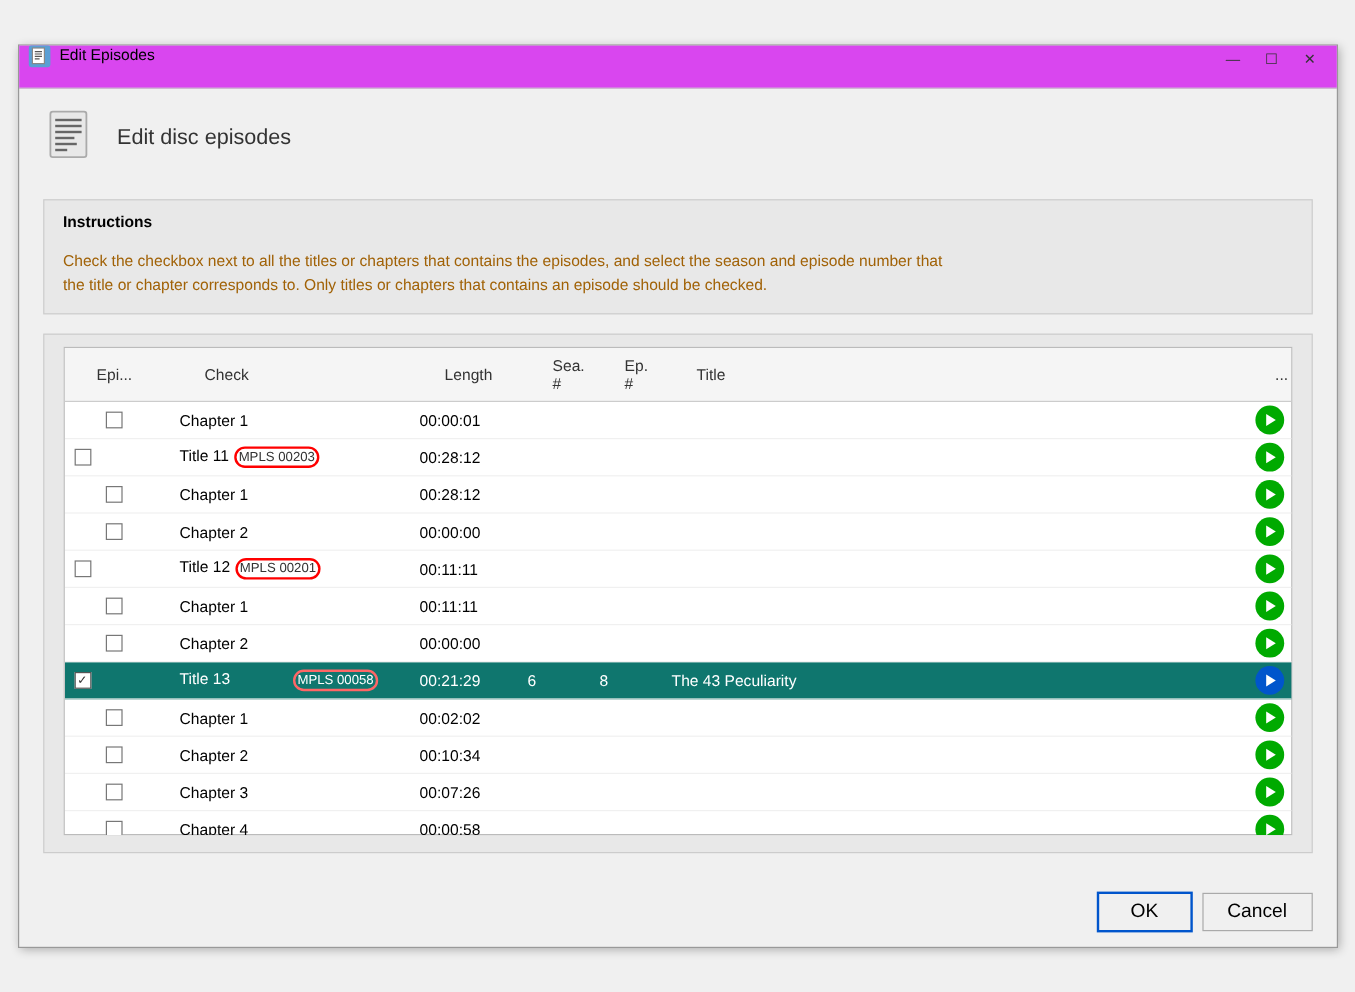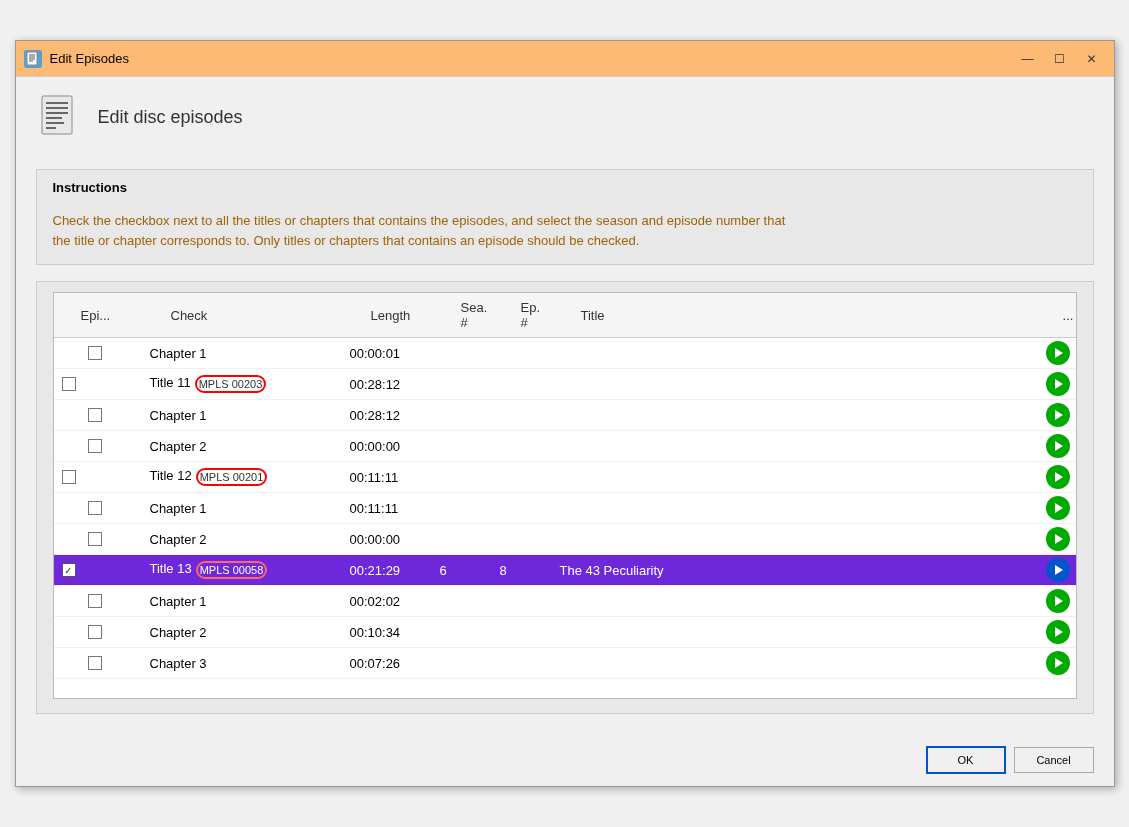--- a/index.html
+++ b/index.html
@@ -13,24 +13,23 @@
       width: 1129px;
       height: 827px;
     }
     .window {
       width: 1100px;
       background: #f0f0f0;
       border: 1px solid #999;
       box-shadow: 2px 2px 8px rgba(0,0,0,0.3);
     }
     .title-bar {
-      background: #fdba74;
+      background: #d946ef;
       height: 36px;
       display: flex;
-      align-items: center;
       padding: 0 8px;
       border-bottom: 1px solid #ccc;
       user-select: none;
     }
     .title-bar-icon {
       width: 18px;
       height: 18px;
       margin-right: 8px;
       background: #5a9fd4;
       border-radius: 2px;
@@ -138,21 +137,21 @@
       overflow-x: hidden;
     }
     .table-row {
       display: grid;
       grid-template-columns: 90px 200px 90px 60px 60px 1fr 36px;
       align-items: center;
       min-height: 30px;
       border-bottom: 1px solid #f0f0f0;
     }
     .table-row.selected {
-      background: #6d28d9;
+      background: #0f766e;
       color: white;
     }
     .table-row.selected .play-btn {
       background: #0055cc;
     }
     .cell {
       padding: 3px 6px;
       display: flex;
       align-items: center;
     }
@@ -190,20 +189,21 @@
       border: 2px solid red;
       border-radius: 10px;
       padding: 1px 2px;
       font-size: 11px;
       color: #333;
       font-weight: normal;
     }
     .table-row.selected .mpls-badge {
       border-color: #ff6666;
       color: white;
+      margin-left: 48px;
     }
     .play-btn {
       width: 24px;
       height: 24px;
       border-radius: 50%;
       background: #00aa00;
       display: flex;
       align-items: center;
       justify-content: center;
       margin: 0 auto;
@@ -222,21 +222,21 @@
     .footer {
       display: flex;
       justify-content: flex-end;
       align-items: center;
       gap: 8px;
       padding: 16px 20px 12px;
     }
     .footer-btn {
       min-width: 80px;
       padding: 6px 20px;
-      font-size: 11px;
+      font-size: 16px;
       border: 1px solid #aaa;
       background: #f0f0f0;
       cursor: pointer;
       color: #000;
     }
     .footer-btn.ok-btn {
       border: 2px solid #0055cc;
     }
   </style>
 </head>
@@ -471,20 +471,36 @@
                 <span>Chapter 3</span>
               </div>
               <div class="cell">00:07:26</div>
               <div class="cell"></div>
               <div class="cell"></div>
               <div class="cell"></div>
               <div class="cell" style="justify-content: center; padding: 3px 2px;">
                 <div class="play-btn"></div>
               </div>
             </div>
+            <div class="table-row">
+              <div class="cell epi-cell">
+                <div style="width: 22px;"></div>
+                <div class="checkbox"></div>
+              </div>
+              <div class="name-cell">
+                <span>Chapter 4</span>
+              </div>
+              <div class="cell">00:00:58</div>
+              <div class="cell"></div>
+              <div class="cell"></div>
+              <div class="cell"></div>
+              <div class="cell" style="justify-content: center; padding: 3px 2px;">
+                <div class="play-btn"></div>
+              </div>
+            </div>
           </div>
       </div>
     </div>
   </div>
 
   <div class="footer">
     <button class="footer-btn ok-btn">OK</button>
     <button class="footer-btn">Cancel</button>
   </div>
 </div>

